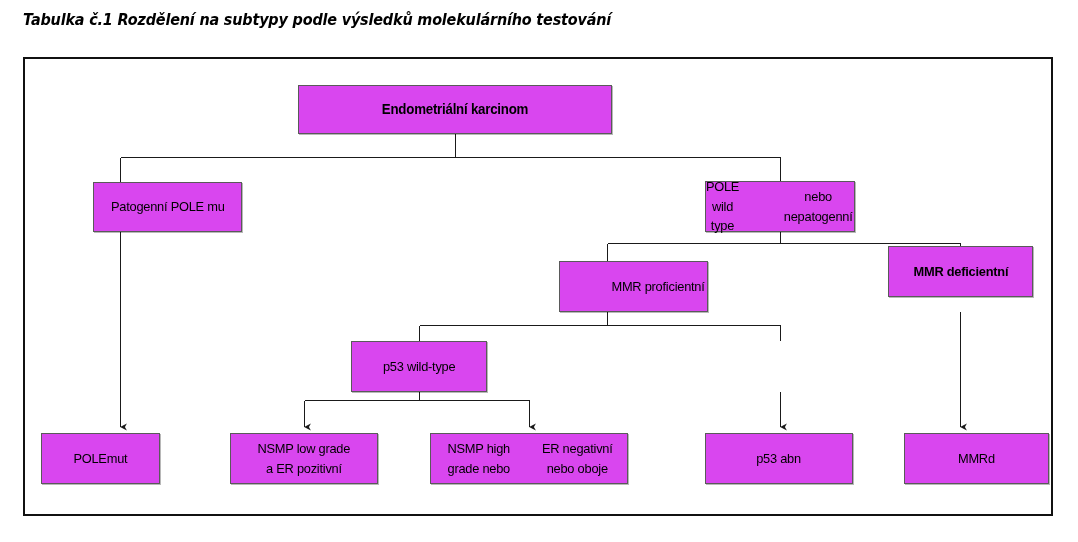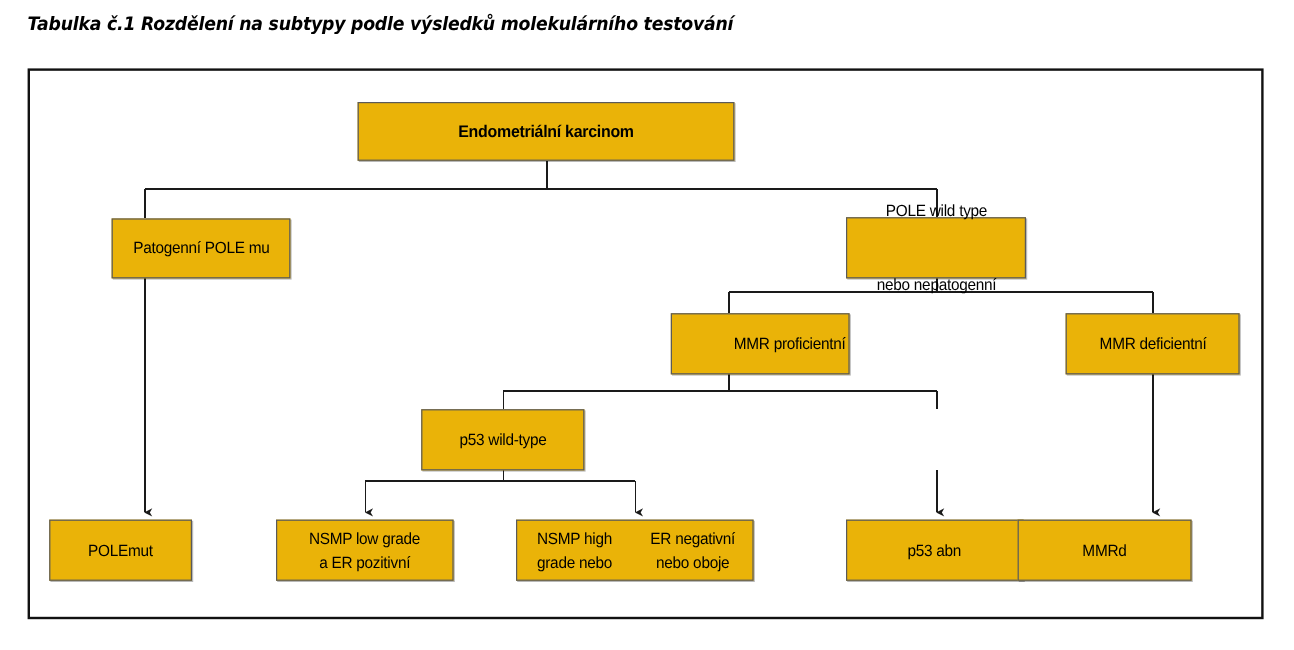--- a/index.html
+++ b/index.html
@@ -47,21 +47,21 @@
   .diagram {
     position: absolute;
     left: 0; top: 0;
     width: 1078px;
     height: 542px;
     pointer-events: none;
   }
   .node {
     position: absolute;
     box-sizing: border-box;
-    background: #eab308;
+    background: #d946ef;
     border: 1.6px solid #5a5a5a;
     display: flex;
     align-items: center;
     justify-content: center;
     text-align: center;
     font-family: "Liberation Sans", sans-serif;
     font-size: 13.5px;
     color: #000000;
     line-height: 1.45;
     letter-spacing: -0.25px;
@@ -120,30 +120,30 @@
   </svg>
 
   <div class="node root" style="left:298px; top:85px; width:314px; height:49px;">
     <span>Endometriální karcinom</span>
   </div>
 
   <div class="node" style="left:46px; top:182px; width:149px; height:50px;margin-left:47px;">
     <span>Patogenní POLE mu</span>
   </div>
 
-  <div class="node" style="left:705px; top:181px; width:150px; height:51px; flex-direction:column;gap:42px;">
+  <div class="node" style="left:705px; top:181px; width:150px; height:51px; flex-direction:row;gap:42px;">
     <span>POLE wild type</span>
     <span>nebo nepatogenní</span>
   </div>
 
   <div class="node" style="left:559px; top:261px; width:149px; height:51px;justify-content:flex-end;">
     <span>MMR proficientní</span>
   </div>
 
-  <div class="node" style="left:888px; top:261px; width:145px; height:51px;">
+  <div class="node" style="left:888px; top:246px; width:145px; height:51px;font-weight:bold;">
     <span>MMR deficientní</span>
   </div>
 
   <div class="node" style="left:351px; top:341px; width:136px; height:51px;">
     <span>p53 wild-type</span>
   </div>
 
 
   <div class="node" style="left:41px; top:433px; width:119px; height:51px;">
     <span>POLEmut</span>
@@ -156,17 +156,17 @@
 
   <div class="node" style="left:430px; top:433px; width:198px; height:51px; flex-direction:row;">
     <span>NSMP high grade nebo</span>
     <span>ER negativní nebo oboje</span>
   </div>
 
   <div class="node" style="left:705px; top:433px; width:148px; height:51px;">
     <span>p53 abn</span>
   </div>
 
-  <div class="node" style="left:848px; top:433px; width:145px; height:51px;">
+  <div class="node" style="left:904px; top:433px; width:145px; height:51px;">
     <span>MMRd</span>
   </div>
 
 </div>
 
 </body></html>

